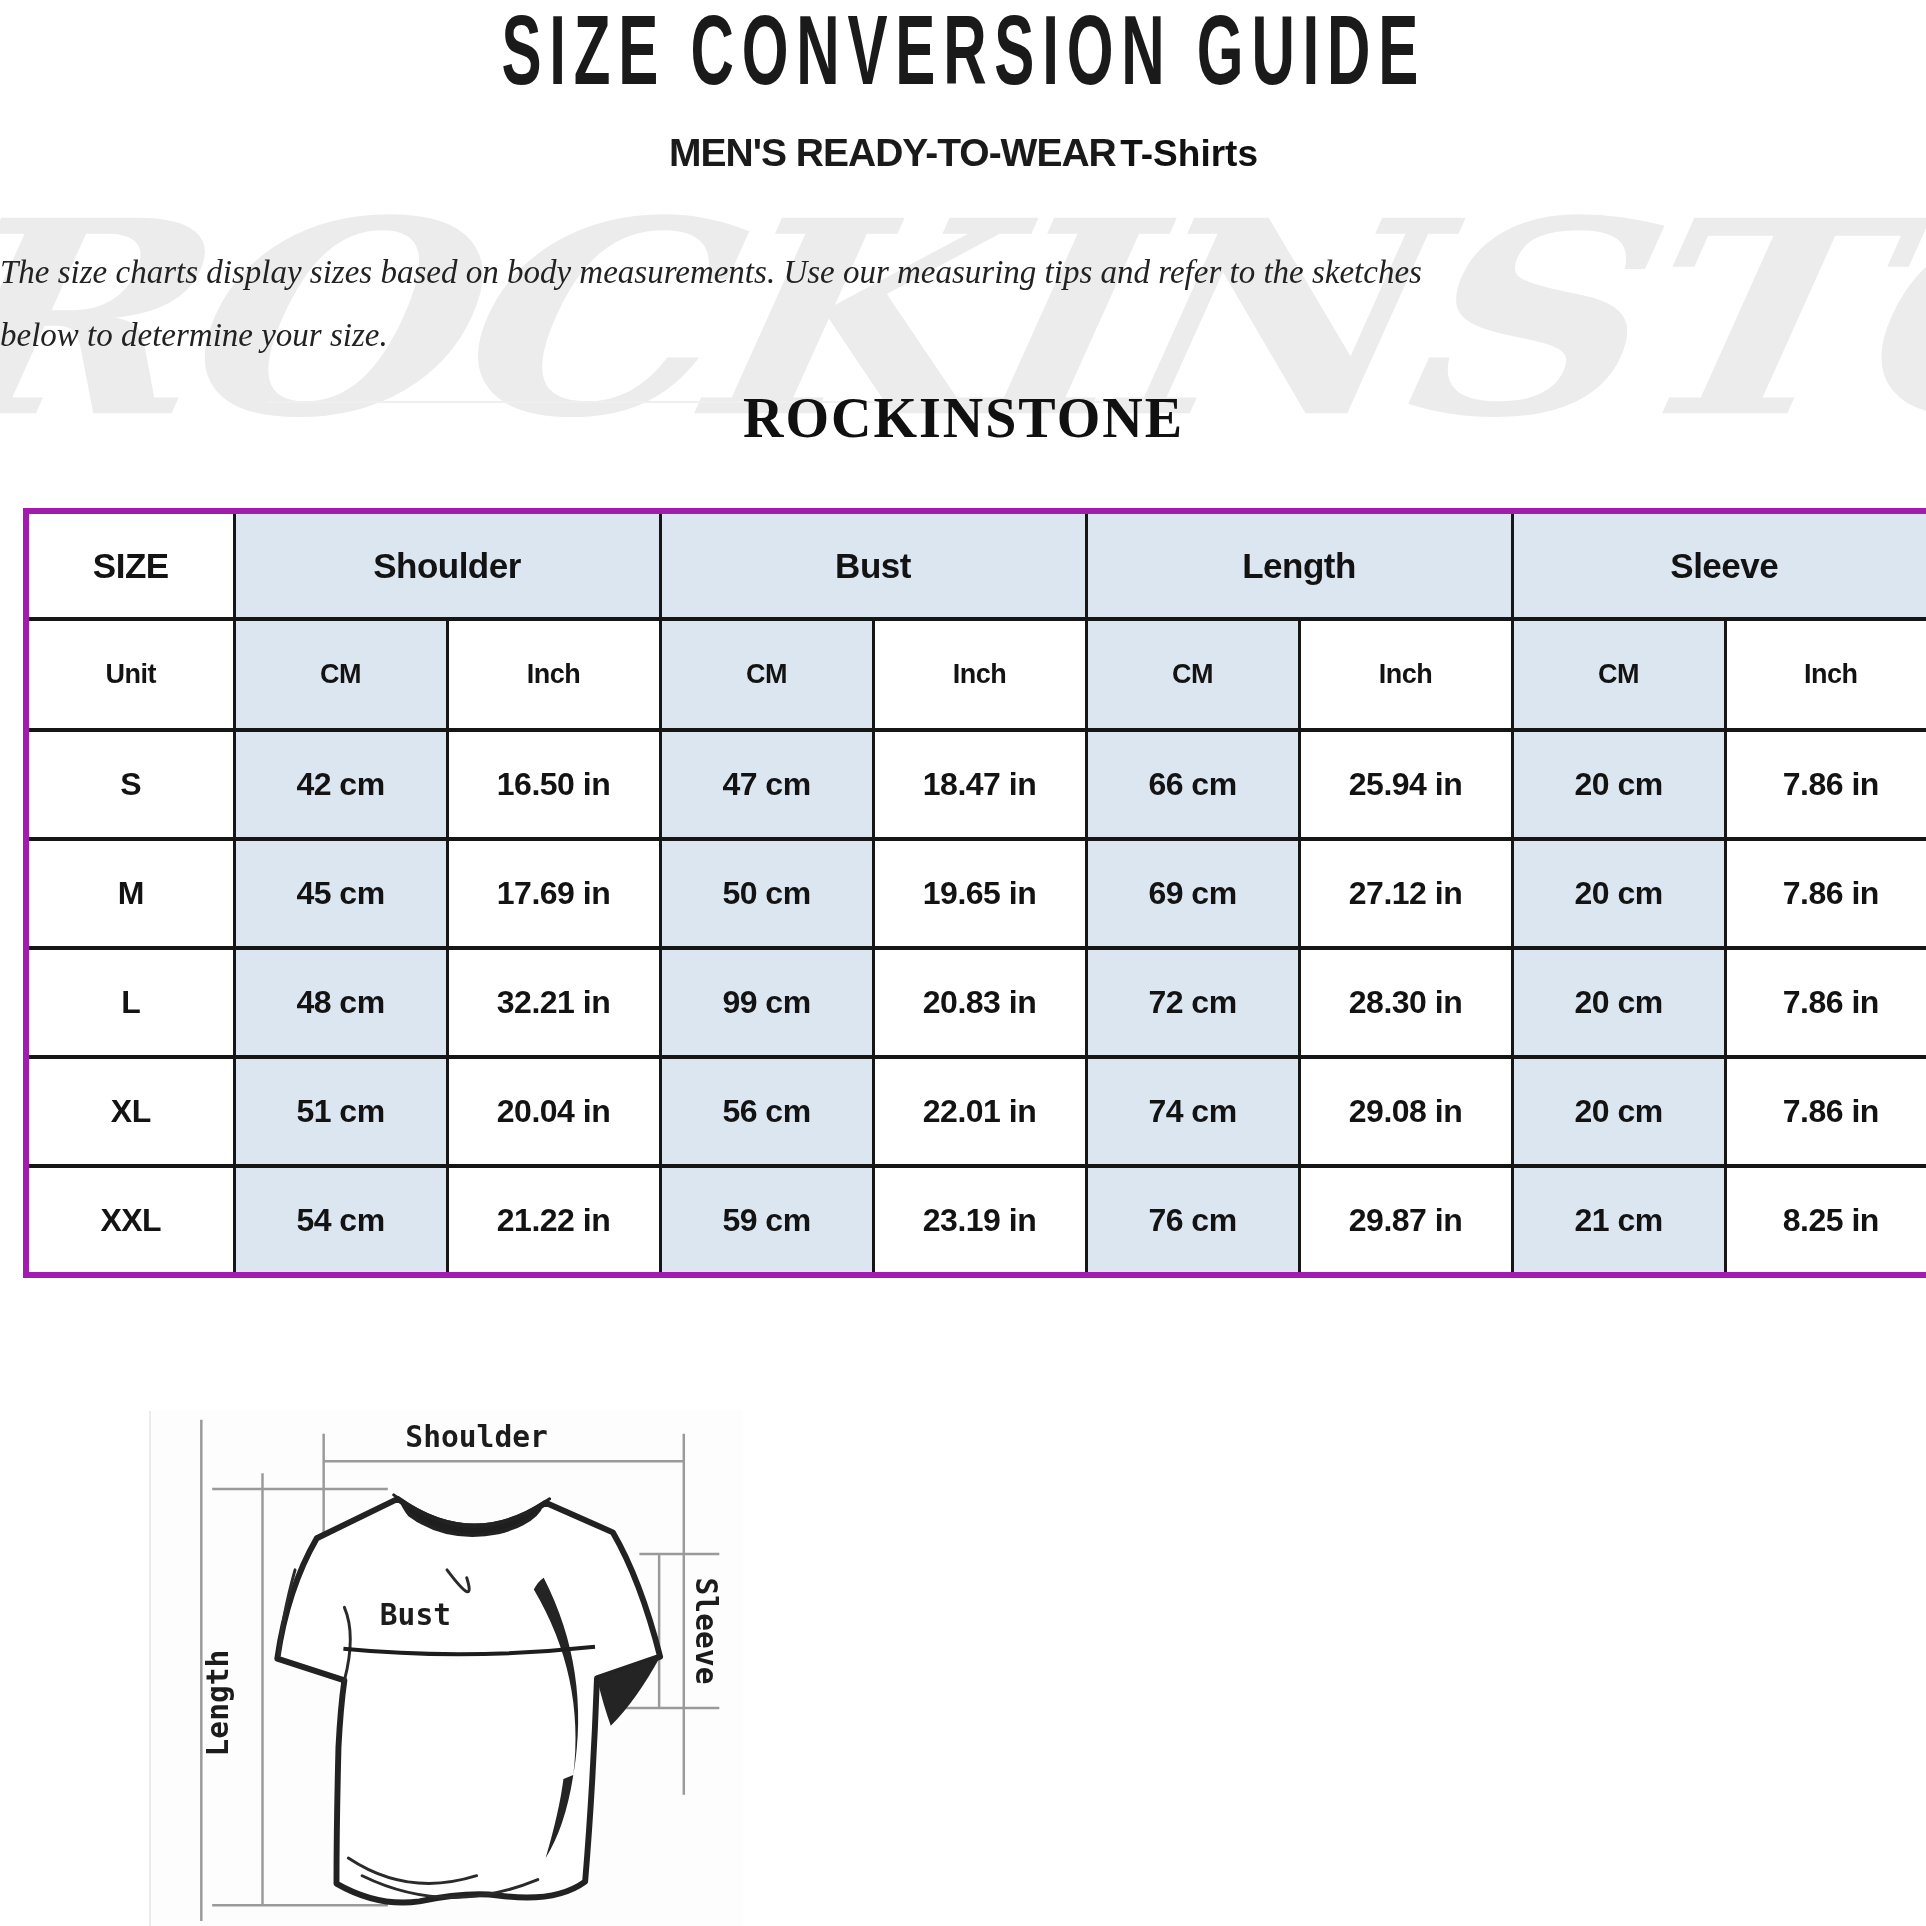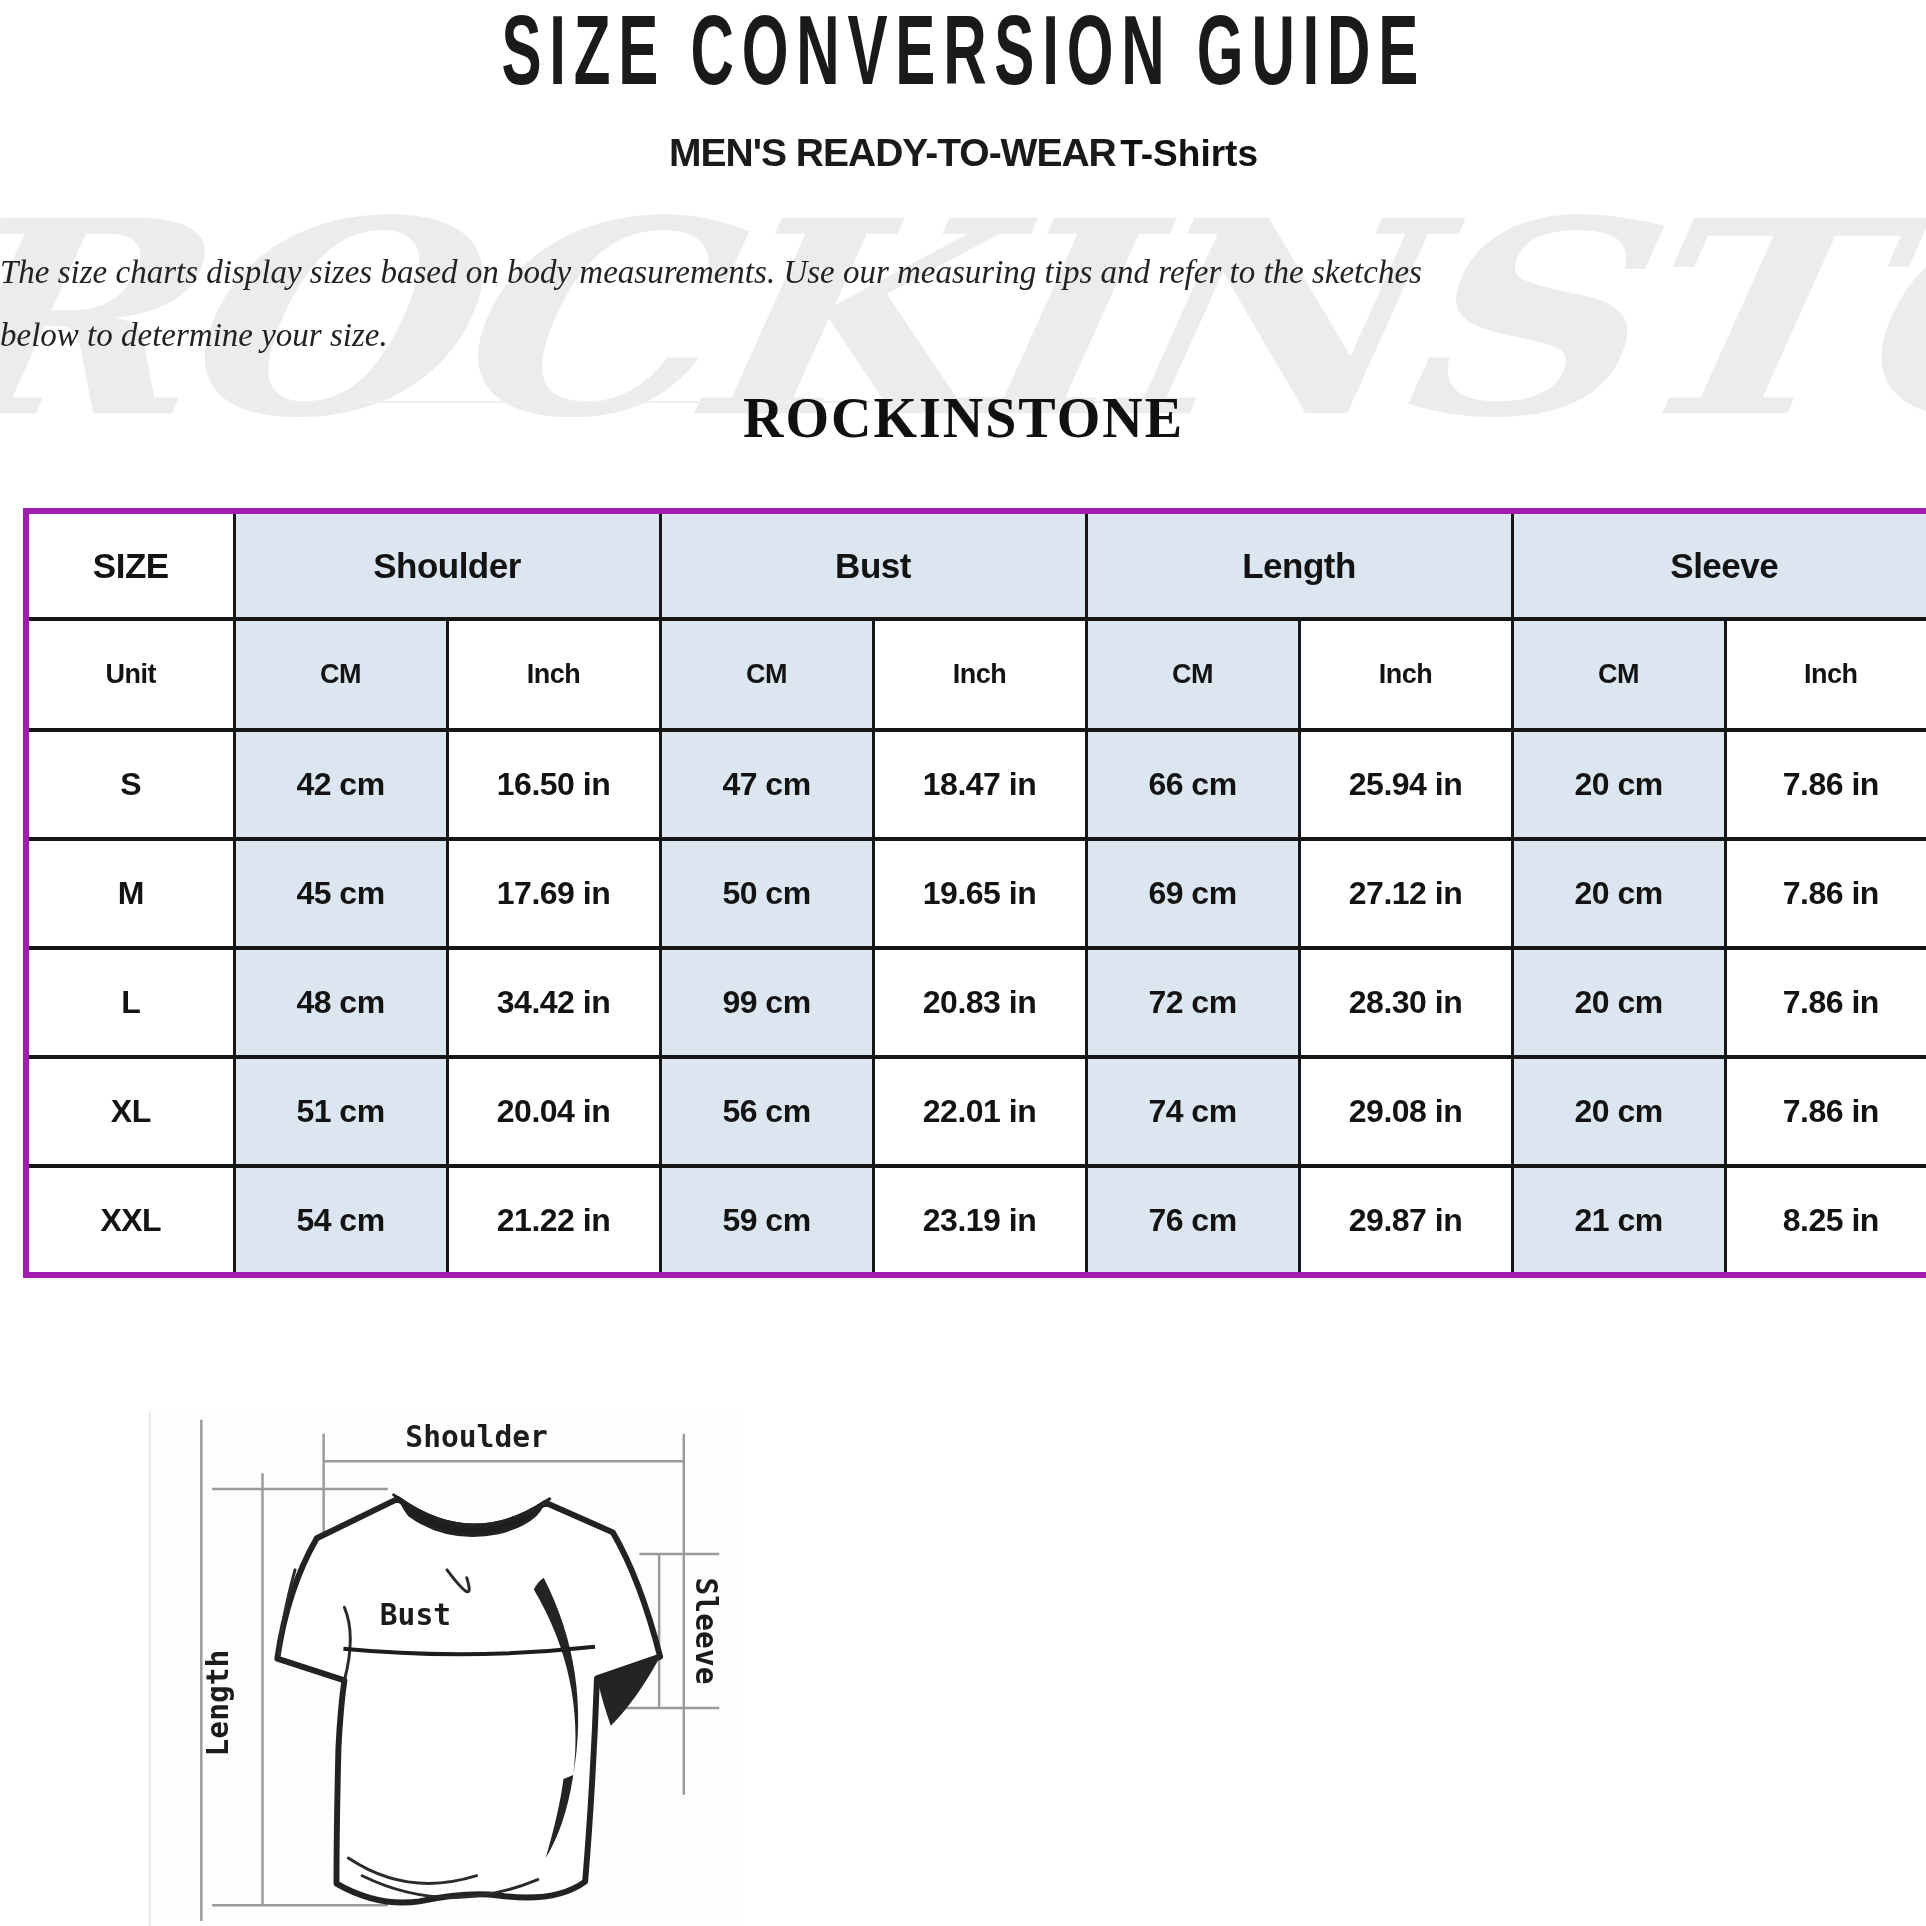--- a/index.html
+++ b/index.html
@@ -156,21 +156,21 @@
         <td class="blue">50 cm</td>
         <td>19.65 in</td>
         <td class="blue">69 cm</td>
         <td>27.12 in</td>
         <td class="blue">20 cm</td>
         <td>7.86 in</td>
       </tr>
       <tr class="r-data">
         <td>L</td>
         <td class="blue">48 cm</td>
-        <td>34.42 in</td>
+        <td>32.21 in</td>
         <td class="blue">99 cm</td>
         <td>20.83 in</td>
         <td class="blue">72 cm</td>
         <td>28.30 in</td>
         <td class="blue">20 cm</td>
         <td>7.86 in</td>
       </tr>
       <tr class="r-data">
         <td>XL</td>
         <td class="blue">51 cm</td>

